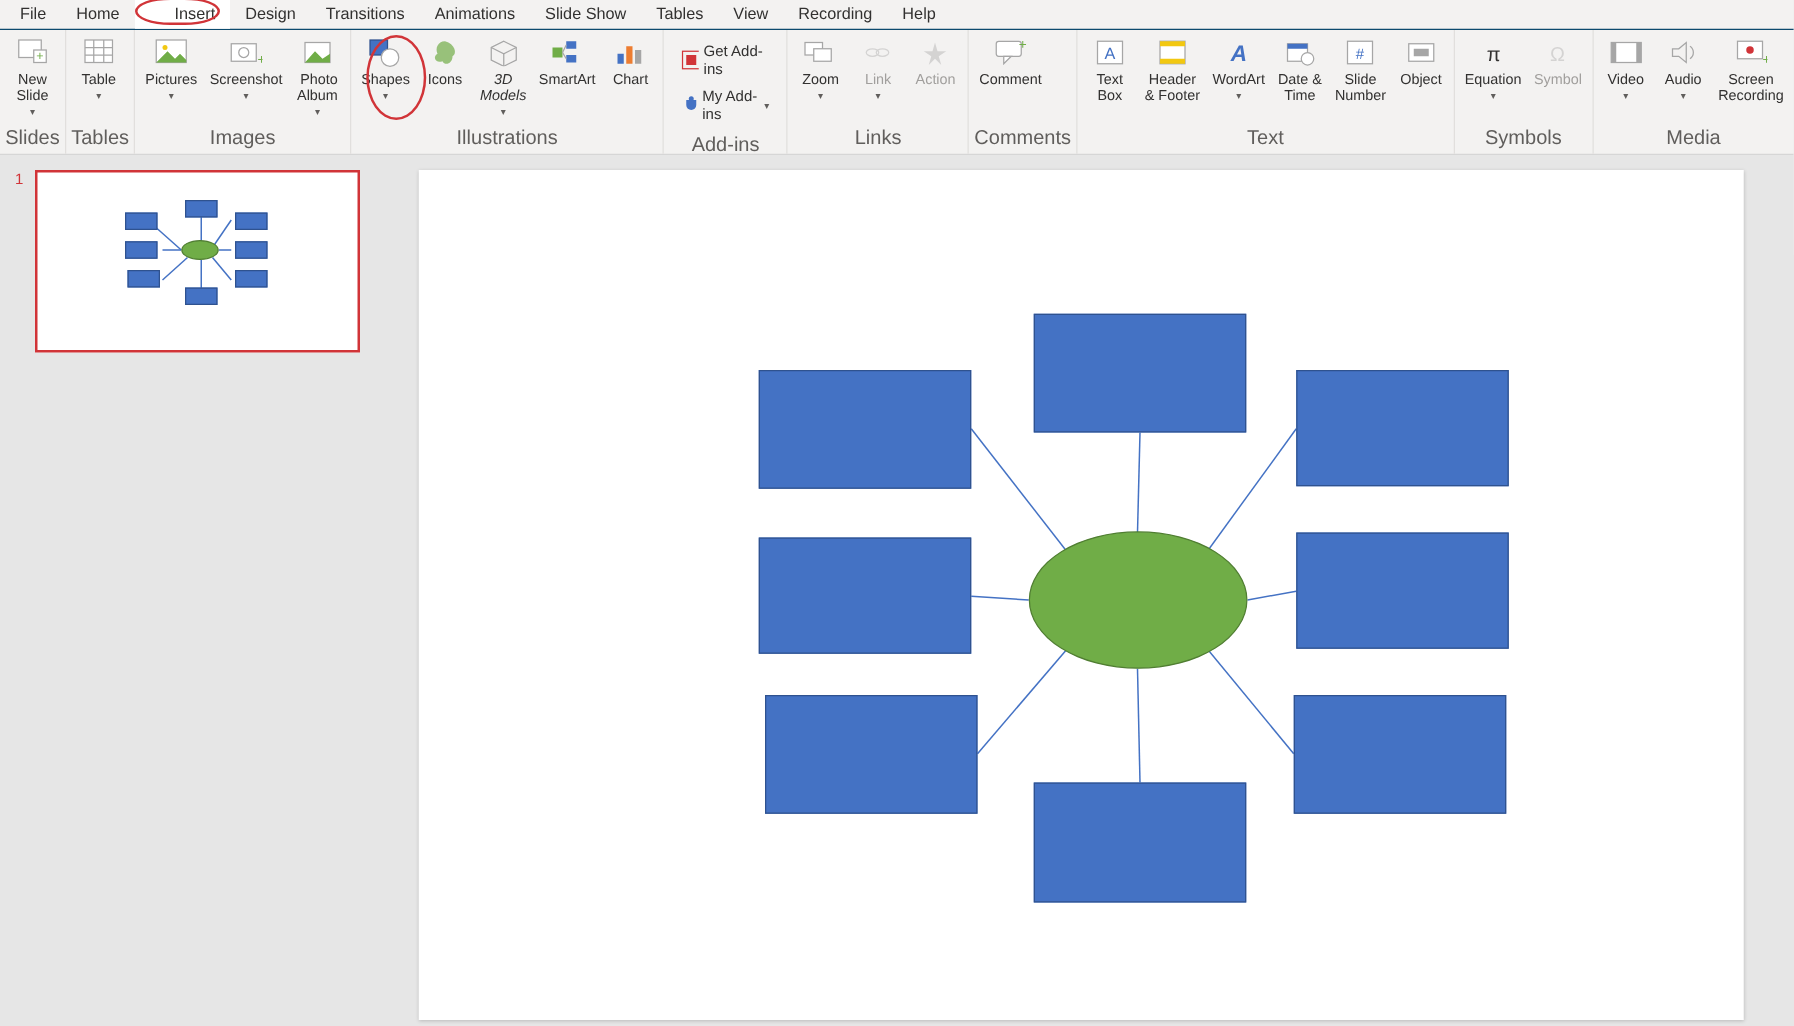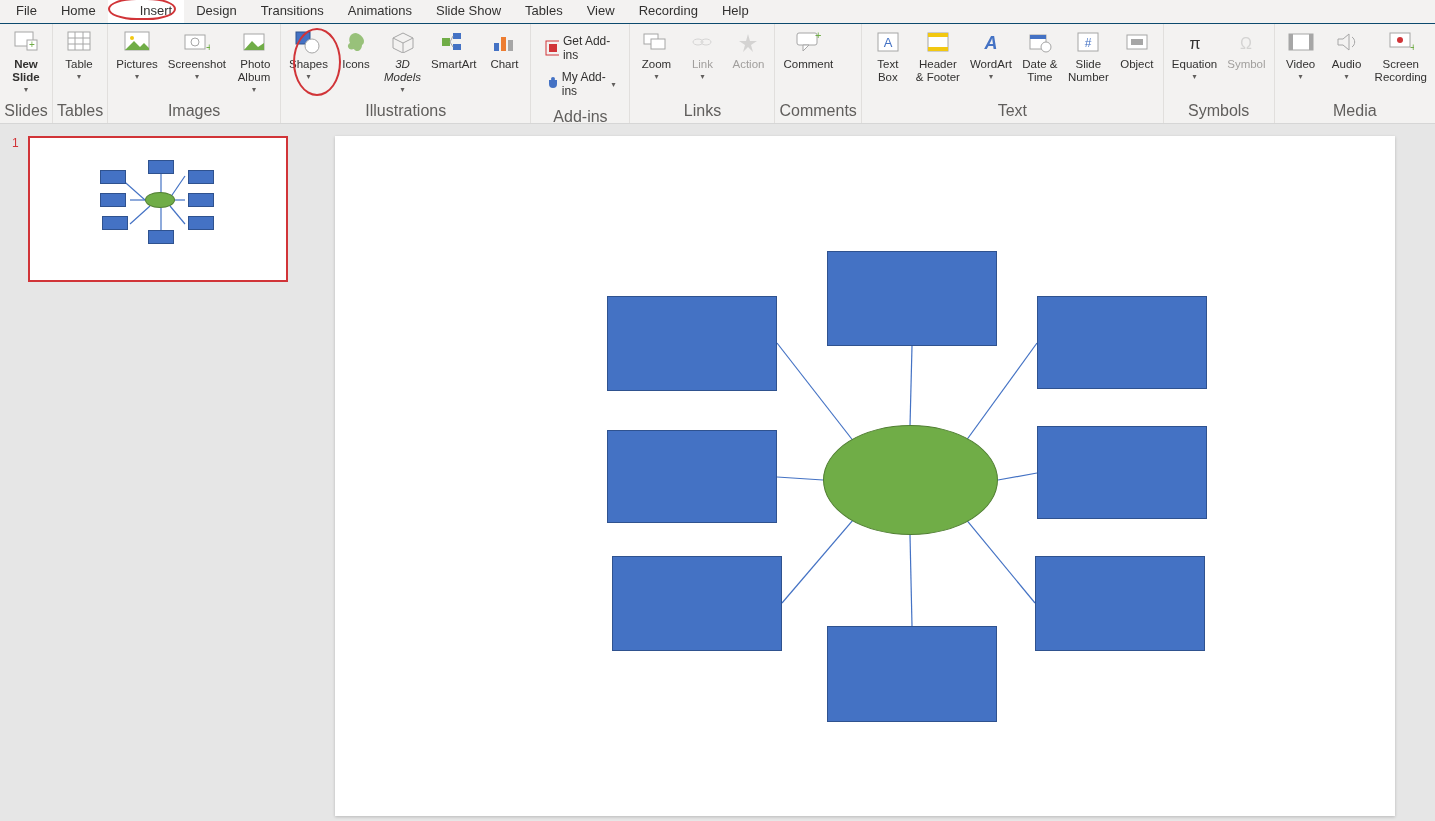--- a/index.html
+++ b/index.html
@@ -67,21 +67,21 @@
   <div class="group">
     <div class="group-btns">
       <div class="rbtn">
         <div class="ico">
             <svg width="26" height="24">
               <rect x="2" y="2" width="18" height="14" fill="#fff" stroke="#a6a6a6"></rect>
               <rect x="14" y="10" width="10" height="10" fill="#fff" stroke="#a6a6a6"></rect>
               <text x="19" y="18" font-size="10" fill="#70ad47" text-anchor="middle">+</text>
             </svg>
           </div>
-        <span style="white-space:pre;font-weight:bold;">New
+        <span style="white-space:pre;">New
 Slide</span>
         <span class="caret">▾</span>
       </div>
     </div>
     <div class="group-label">Slides</div>
   </div>
 
   <div class="group">
     <div class="group-btns">
       <div class="rbtn">

